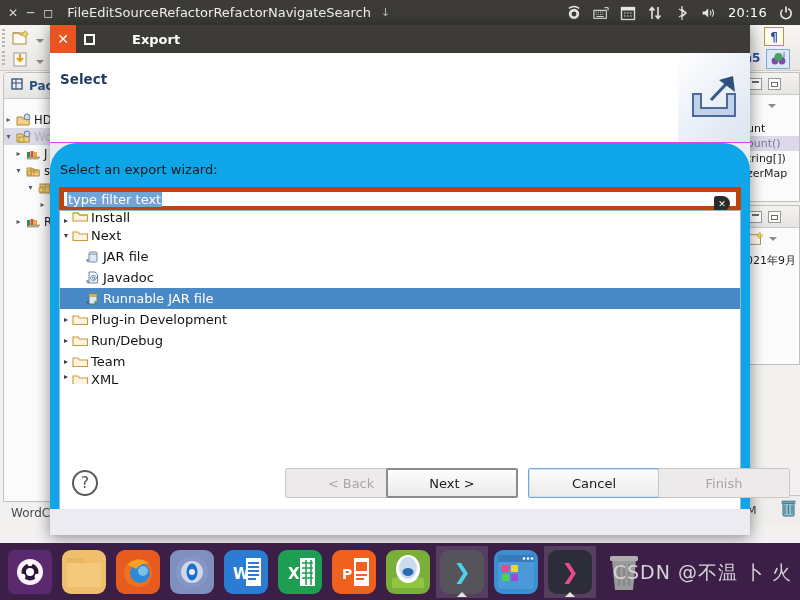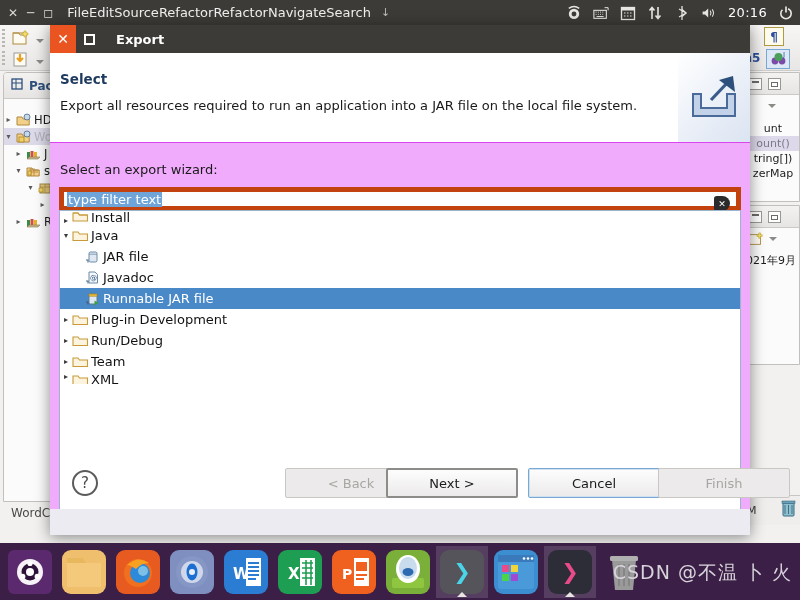--- a/index.html
+++ b/index.html
@@ -72,21 +72,21 @@
     border-radius:4px 0 0 0;
   }
   .mini-tabbar { height:22px; background:linear-gradient(#f3f2f1,#e7e5e3);
      border-bottom:1px solid #cbc9c5; display:flex; align-items:center; justify-content:flex-start; gap:6px; padding-left:4px;}
   .mini-btn { width:13px;height:12px;border:1px solid #9a9893;background:#ffffff; position:relative;}
   .mini-btn.min::after{content:"";position:absolute;left:2px;right:2px;top:2px;height:2px;background:#6d6b67;}
   .mini-btn.max::after{content:"";position:absolute;left:2px;right:2px;top:3px;bottom:2px;border:1px solid #6d6b67;}
   .drop-caret-row { height:22px; display:flex;align-items:center;justify-content:center; }
   #out-code { padding:4px 0 0 2px; font-size:11px; line-height:15px; color:#1c1c1c; }
   #out-code .sel { background:#ddd8ea; color:#7a7a8a; }
-  #out-code .d { white-space:nowrap; overflow:hidden;text-align:center; }
+  #out-code .d { white-space:nowrap; overflow:hidden; }
   #hist-panel {
     position:absolute; right:0; top:180px; width:56px; height:160px;
     background:#fbfbfb; border:1px solid #c2c0bc; border-radius:4px 0 0 0;
   }
   #hist-date { font-size:11px; color:#1c1c1c; padding:3px 0 0 1px; white-space:nowrap; }
   #bottom-bar {
     position:absolute; right:0; top:470px; width:56px; height:30px;
     display:flex; align-items:center; justify-content:space-between;
     border-top:1px solid #c8c6c2; background:#efeeec; padding:0 3px;
   }
@@ -101,35 +101,35 @@
     color:#ffffff; font-size:13px; font-weight:bold;
   }
   #dlg-close {
     width:26px; height:28px; background:#e95420; display:flex;
     align-items:center; justify-content:center; color:#fff; font-size:14px;
   }
   #dlg-max {
     width:26px; height:28px; display:flex; align-items:center; justify-content:center;
   }
   #dlg-max .sq { width:11px;height:11px;border:2px solid #ffffff; }
-  #dlg-title { margin-left:14px;text-align:center; }
+  #dlg-title { margin-left:30px;text-align:center; }
 
   #dlg-head {
     height:90px; background:#ffffff; position:relative;
     border-bottom:1px solid #d946ef;
   }
   #dlg-head-title { position:absolute; left:10px; top:18px; font-size:13.5px; font-weight:bold; color:#1f3a5f; }
   #dlg-head-desc { position:absolute; left:10px; top:45px; font-size:13px; color:#1a1a1a; }
   #dlg-banner-icon {
     position:absolute; right:0; top:0; width:72px; height:89px;
     background:linear-gradient(135deg,#ffffff 0%,#eef2f9 45%,#dbe4f2 100%);
     display:flex; align-items:center; justify-content:center;
   }
 
-  #dlg-body { position:relative; height:calc(510px - 28px - 90px); background:#f0abfc; }
+  #dlg-body { position:relative; height:calc(510px - 28px - 90px); background:#0ea5e9;border-radius:27px; }
   #wizard-label { position:absolute; left:10px; top:19px; font-size:13px; color:#1a1a1a; }
 
   #filter-box {
     position:absolute; left:9px; top:44px; width:682px; height:24px;
     background:#fdfdfe; border:5px solid #c2410c; display:flex; align-items:center;
   }
   #filter-text {
     margin-left:3px; font-size:13px; color:#ffffff; background:#6ea4d8; padding:0 1px;
   }
   #filter-clear {
@@ -442,21 +442,20 @@
   <div id="dlg-titlebar">
     <div id="dlg-close">✕</div>
     <div id="dlg-max">
         <div class="sq"></div>
       </div>
     <div id="dlg-title">Export</div>
   </div>
 
   <div id="dlg-head">
     <div id="dlg-head-title">Select</div>
-    <div id="dlg-head-desc">Export all resources required to run an application into a JAR file on the local file system.</div>
     <div id="dlg-banner-icon">
       <svg width="58" height="56" viewBox="0 0 58 56">
         <path d="M8 24 V46 H50 V24 H42 V38 H16 V24 Z" fill="#c3d2e8" stroke="#4a6a9a" stroke-width="2"></path>
         <path d="M26 30 L44 11" stroke="#3a5a8a" stroke-width="3.2" fill="none"></path>
         <path d="M48 6 L50 22 L34 10 Z" fill="#2d4f7c"></path>
       </svg>
     </div>
   </div>
 
   <div id="dlg-body">
@@ -479,21 +478,21 @@
         </div>
         <span>Install</span>
       </div>
       <div class="tr-row">
         <div class="tr-tw">▾</div>
         <div class="tr-ic">
           <svg width="17" height="15" viewBox="0 0 17 15">
               <path d="M1 4h5l1.5 2h8v6.5H1z" fill="#fdf4e0" stroke="#c89a3a" stroke-width="1.1"></path>
             </svg>
         </div>
-        <span>Java</span>
+        <span>Next</span>
       </div>
       <div class="tr-row">
         <div class="tr-indent" style="width:24px"></div>
         <div class="tr-ic">
           <svg width="17" height="16" viewBox="0 0 17 16">
             <rect x="5" y="3" width="8" height="10" rx="1.4" fill="#dfe8f2" stroke="#6a8aa8"></rect>
             <path d="M5 5.2h8" stroke="#6a8aa8" stroke-width=".8"></path>
             <path d="M2 11l2 0 0 2.5" stroke="#4a6a8a" stroke-width="1.1" fill="none"></path>
           </svg>
         </div>

